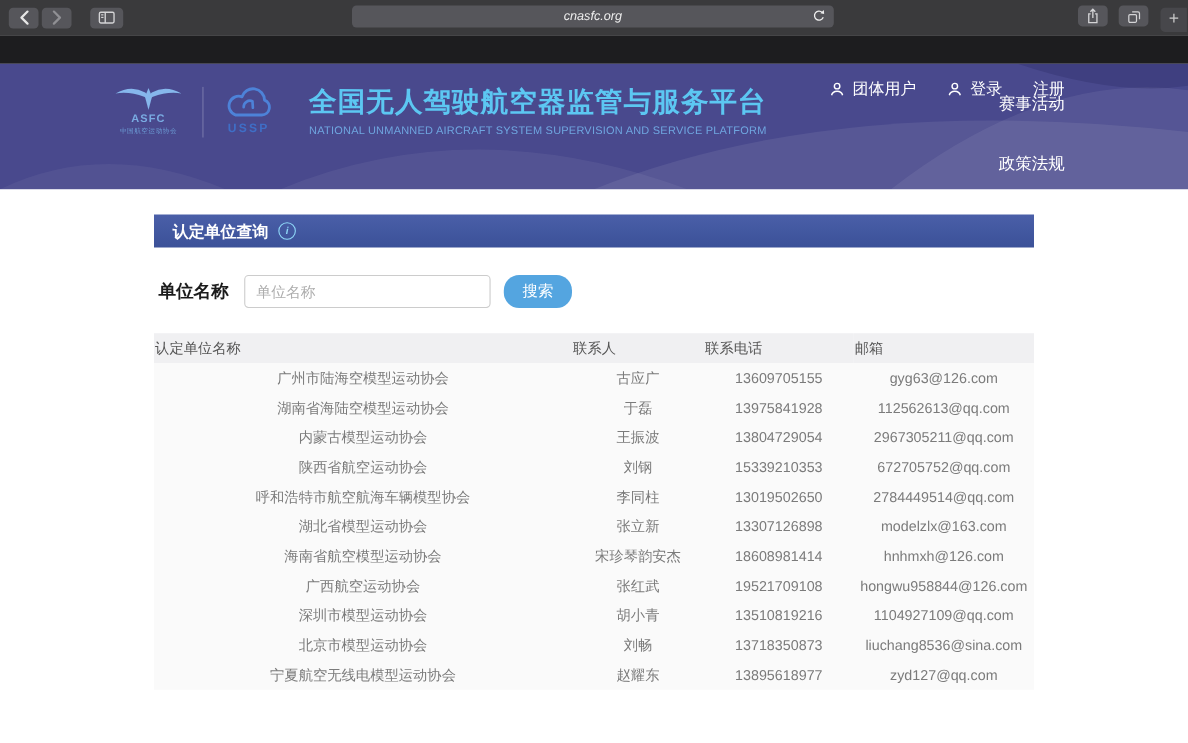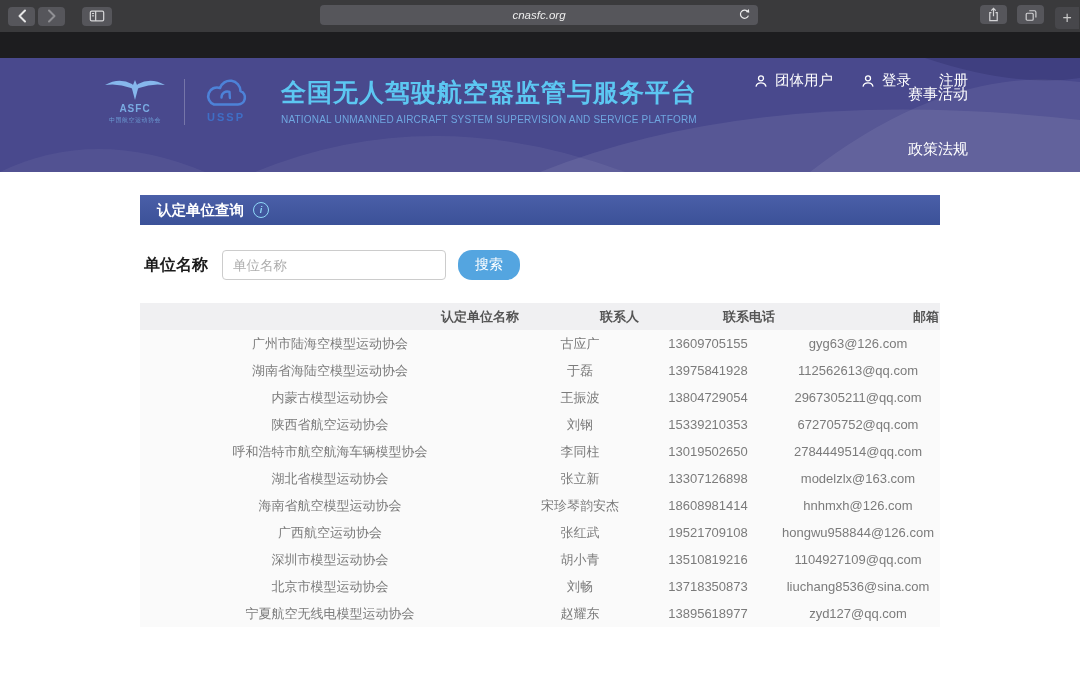--- a/index.html
+++ b/index.html
@@ -41,21 +41,21 @@
   .section-bar{margin-top:23px;height:30px;background:linear-gradient(180deg,#4a5fa8,#3b5198);
     display:flex;align-items:center;gap:9px;padding:0 17px;color:#fff;font-size:14.5px;font-weight:bold;}
   .info-icon{width:14px;height:14px;border:1px solid #8fd8f8;border-radius:50%;color:#8fd8f8;
     font-size:9px;font-weight:bold;font-style:italic;display:flex;align-items:center;justify-content:center;cursor:pointer;flex:0 0 auto;}
   .search-row{margin-top:25px;display:flex;align-items:center;padding-left:4px;}
   .search-label{font-size:16px;font-weight:bold;color:#1c1c1c;margin-right:14px;white-space:nowrap;}
   .search-input{width:202px;height:28px;border:1px solid #ccc;border-radius:4px;padding:0 10px;font-size:13.5px;color:#333;outline:none;}
   .search-input::placeholder{color:#adadad;}
   .search-btn{margin-left:12px;width:62px;height:30px;background:#54a5e0;color:#fff;border:none;border-radius:14px;font-size:14px;cursor:pointer;}
   .data-table{margin-top:23px;width:100%;border-collapse:collapse;background:#fafafa;table-layout:fixed;}
-  .data-table thead th{height:25px;background:#f0f0f2;font-weight:bold;color:#555;font-size:13px;text-align:right;}
+  .data-table thead th{height:25px;background:#f0f0f2;font-weight:normal;color:#555;font-size:13px;text-align:left;}
   .data-table tbody td{height:27px;text-align:center;color:#7b7b7b;font-size:13px;padding:0 4px;overflow:hidden;white-space:nowrap;}
   .col-name{width:47.5%;} .col-contact{width:15%;} .col-phone{width:17%;} .col-email{width:20.5%;}
   svg{display:block;}
 </style>
 </head>
 <body>
 
 <div class="toolbar">
   <div class="tb-btn">
     <span>

